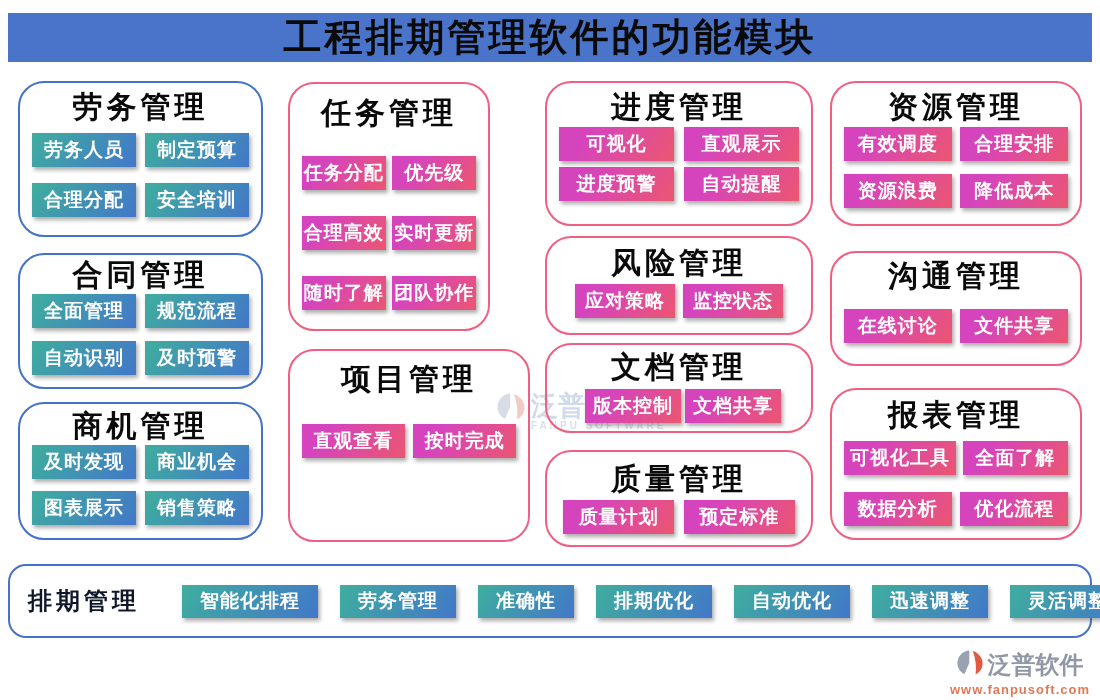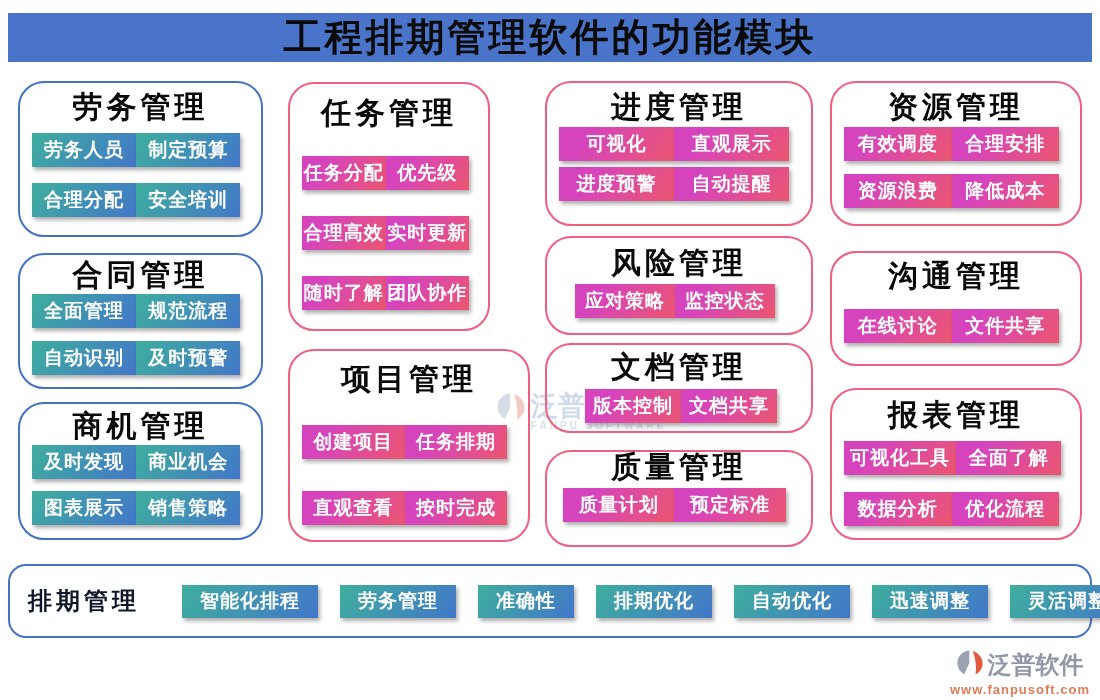--- a/index.html
+++ b/index.html
@@ -18,21 +18,21 @@
   .box{
     position:absolute;border:2px solid;border-radius:26px;
     box-sizing:border-box;background:transparent;z-index:2;
   }
   .box.blue{border-color:#4472c6;}
   .box.pink{border-color:#f05f80;}
   .box-title{
     text-align:center;font-family:"Liberation Serif","DejaVu Serif",serif;
     font-weight:bold;font-size:30px;color:#0a0a0a;letter-spacing:4px;line-height:27px;
   }
-  .row{display:flex;padding:0 12px;}
+  .row{display:flex;justify-content:space-between;padding:0 12px;}
   .btn{
     box-sizing:border-box;height:34px;width:48%;
     display:flex;align-items:center;justify-content:center;
     color:#ffffff;font-weight:bold;font-size:19px;
     font-family:"Liberation Serif","DejaVu Serif",serif;letter-spacing:1px;
     box-shadow:2px 3px 4px rgba(70,70,70,.45);white-space:nowrap;
   }
   .btn.teal{background:linear-gradient(125deg,#3fae9e,#4277c9);}
   .btn.pink{background:linear-gradient(125deg,#d644bd 25%,#eb5670);}
   .schedule-bar{
@@ -134,24 +134,20 @@
     <div class="btn pink">实时更新</div>
   </div>
   <div class="row" style="margin-top:26px">
     <div class="btn pink">随时了解</div>
     <div class="btn pink">团队协作</div>
   </div>
 </div>
 
 <div class="box pink" style="left:288px;top:349px;width:242px;height:193px">
   <div class="box-title" style="margin-top:14px">项目管理</div>
-  <div class="row" style="margin-top:33px">
-    <div class="btn pink">创建项目</div>
-    <div class="btn pink">任务排期</div>
-  </div>
   <div class="row" style="margin-top:32px">
     <div class="btn pink">直观查看</div>
     <div class="btn pink">按时完成</div>
   </div>
 </div>
 
 <div class="box pink" style="left:545px;top:81px;width:268px;height:145px">
   <div class="box-title" style="margin-top:10px">进度管理</div>
   <div class="row" style="margin-top:7px">
     <div class="btn pink">可视化</div>
@@ -173,21 +169,21 @@
 
 <div class="box pink" style="left:545px;top:343px;width:268px;height:90px">
   <div class="box-title" style="margin-top:8px">文档管理</div>
   <div class="row" style="margin-top:9px;padding:0 30px 0 38px">
     <div class="btn pink" style="width:49%">版本控制</div>
     <div class="btn pink" style="width:49%">文档共享</div>
   </div>
 </div>
 
 <div class="box pink" style="left:545px;top:450px;width:268px;height:97px">
-  <div class="box-title" style="margin-top:1px">质量管理</div>
+  <div class="box-title" style="margin-top:13px">质量管理</div>
   <div class="row" style="margin-top:8px;padding:0 16px">
     <div class="btn pink">质量计划</div>
     <div class="btn pink">预定标准</div>
   </div>
 </div>
 
 <div class="box pink" style="left:830px;top:81px;width:252px;height:145px">
   <div class="box-title" style="margin-top:10px">资源管理</div>
   <div class="row" style="margin-top:7px">
     <div class="btn pink">有效调度</div>

